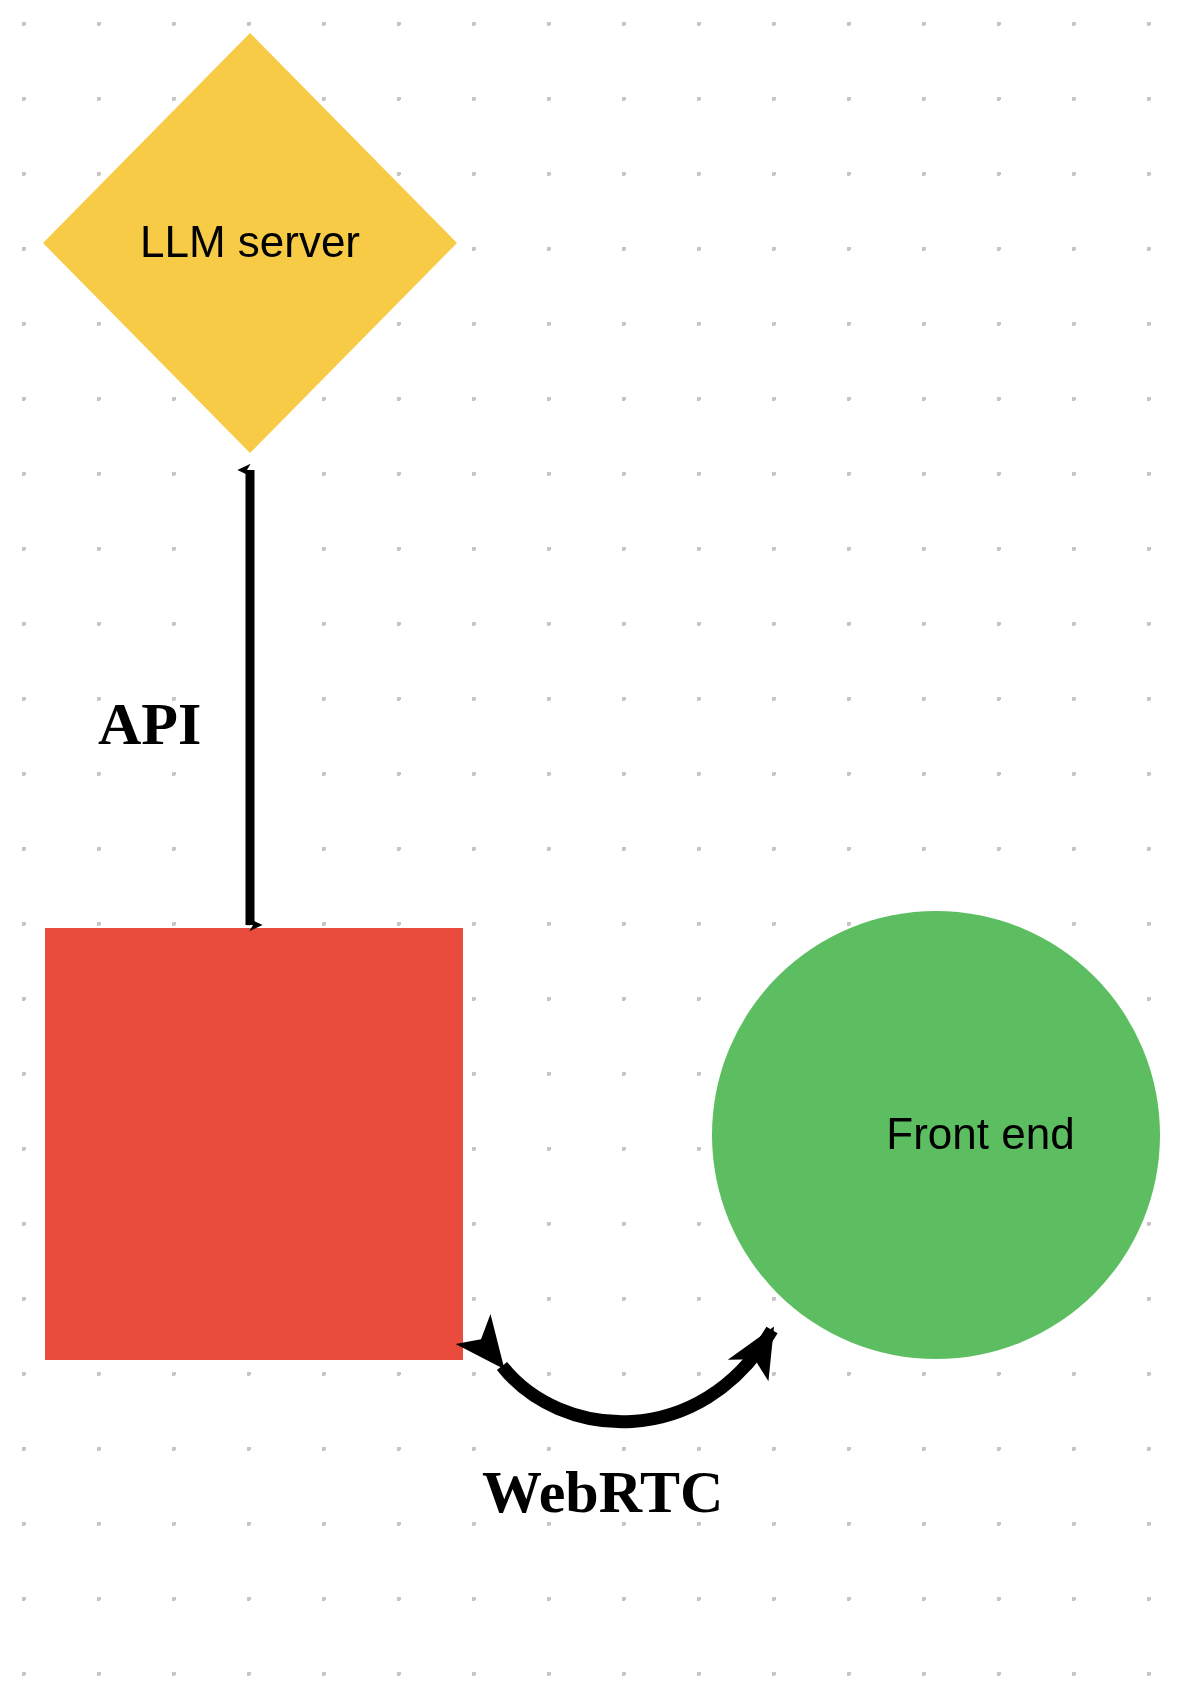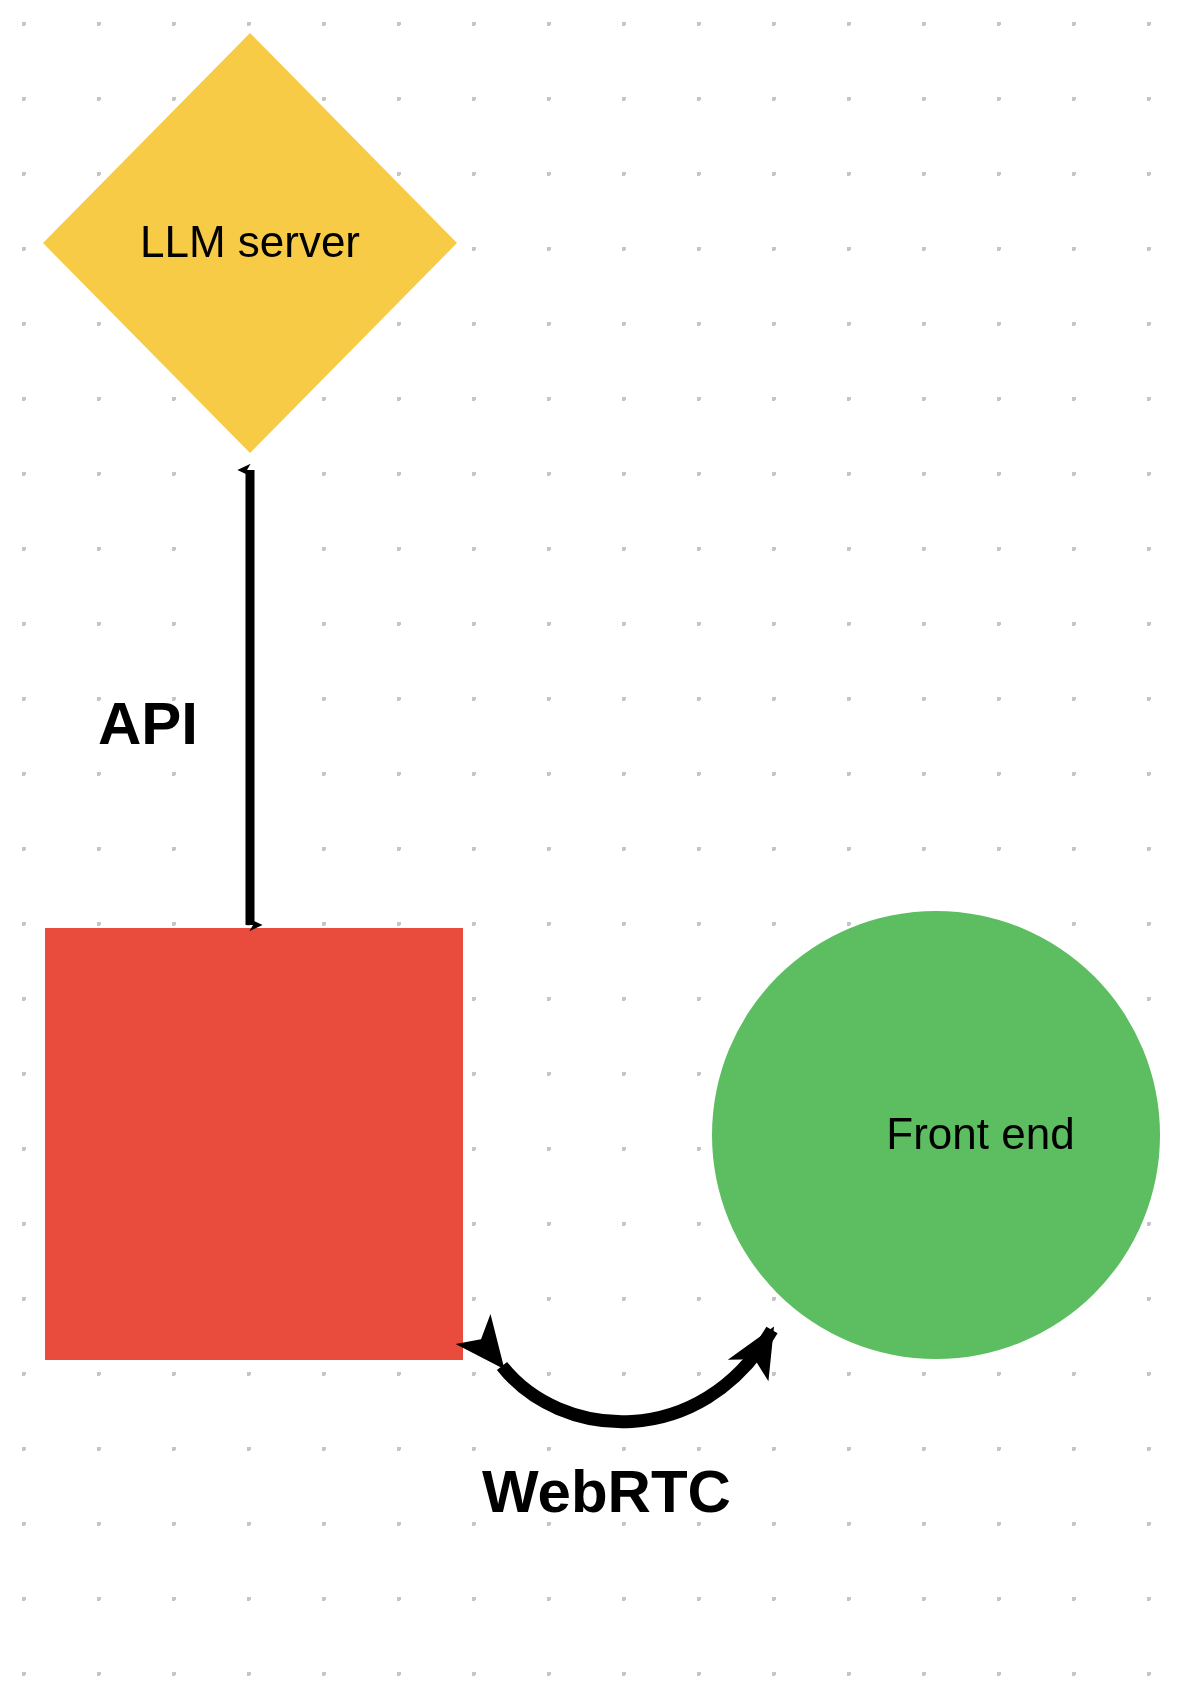--- a/index.html
+++ b/index.html
@@ -38,21 +38,21 @@
     font-weight: 400;
     line-height: 1;
     white-space: nowrap;
     text-align: center;
     pointer-events: none;
   }
 
   .edge-label {
     position: absolute;
     color: #000000;
-    font-family: Liberation Sans, sans-serif;
+    font-family: Liberation Serif, serif;
     font-weight: bold;
     line-height: 1;
     white-space: nowrap;
   }
 
   #api-label {
     font-size: 60px;
     left: 98px;
     top: 694px;
   }

